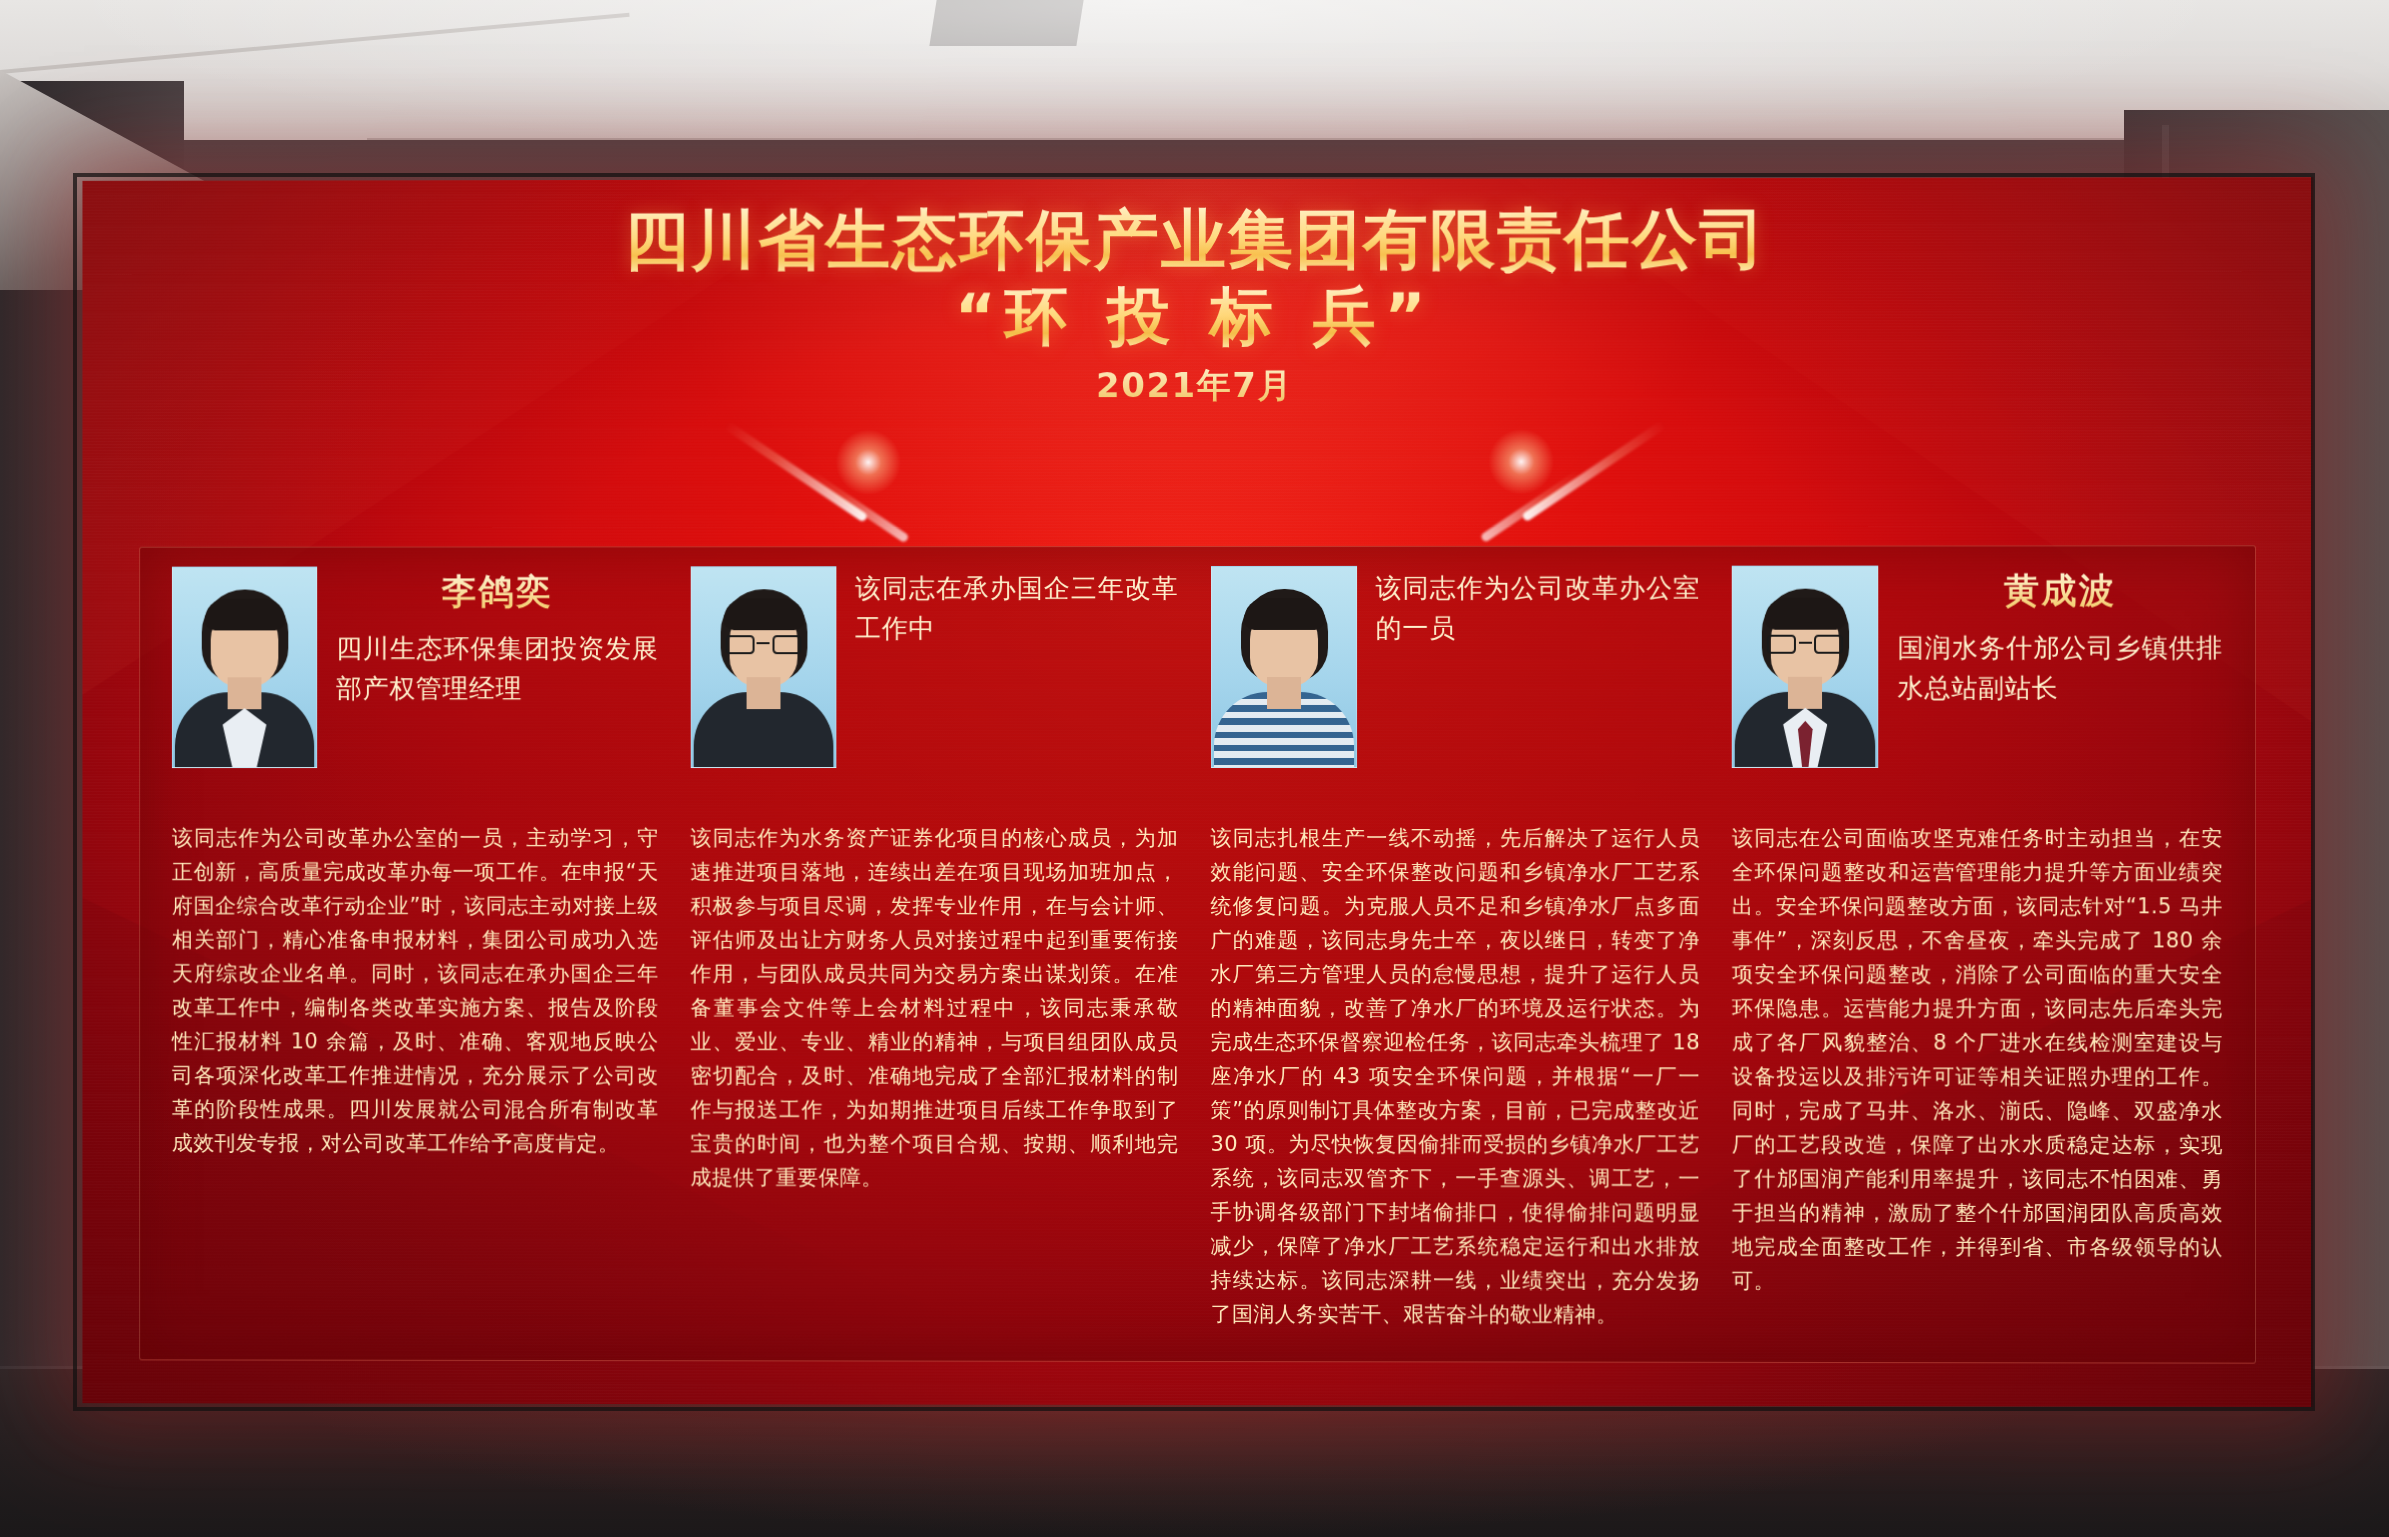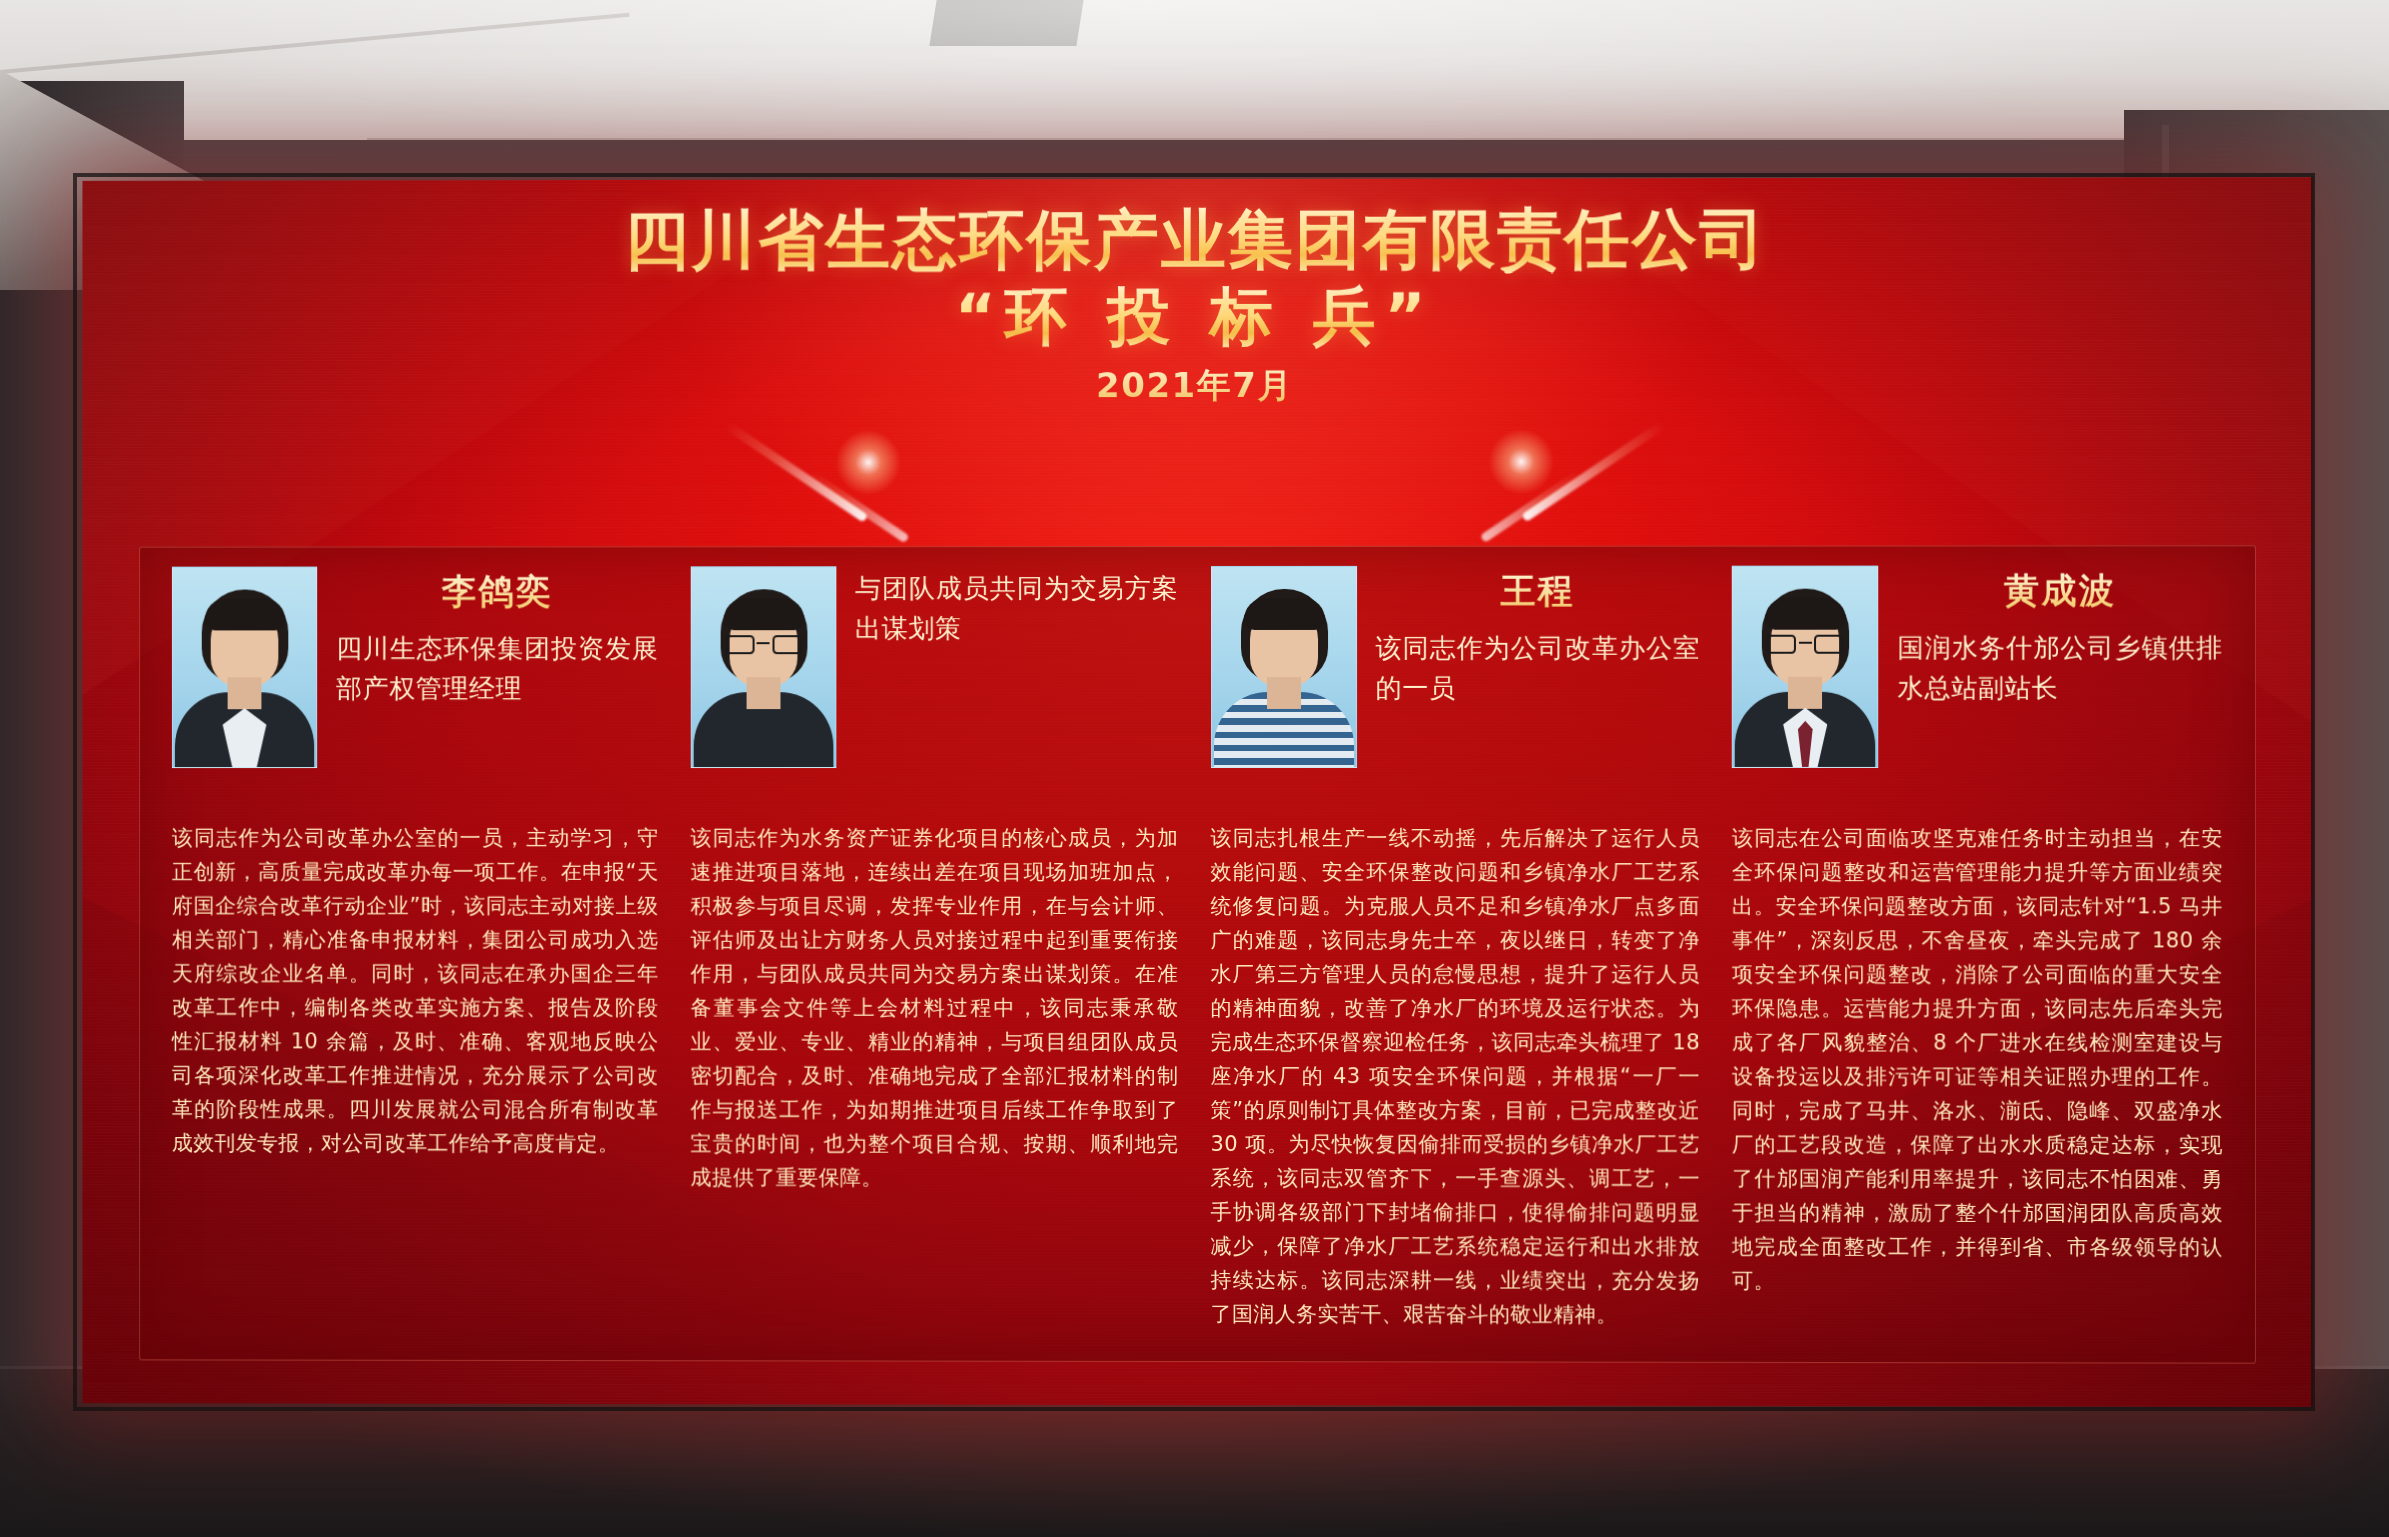--- a/index.html
+++ b/index.html
@@ -475,37 +475,36 @@
           <div class="photo">
             <div class="ph-body"></div>
             <div class="ph-hair"></div>
             <div class="ph-face"></div>
             <div class="ph-fringe"></div>
             <div class="ph-glasses"></div>
             <div class="ph-bridge"></div>
             <div class="ph-neck"></div>
           </div>
           <div class="person-meta">
-            <div class="person-role">与团队成员共同为交易方案出谋划策</div>
+            <div class="person-role">该同志在承办国企三年改革工作中</div>
           </div>
         </div>
         <div class="person-desc">该同志作为水务资产证券化项目的核心成员，为加速推进项目落地，连续出差在项目现场加班加点，积极参与项目尽调，发挥专业作用，在与会计师、评估师及出让方财务人员对接过程中起到重要衔接作用，与团队成员共同为交易方案出谋划策。在准备董事会文件等上会材料过程中，该同志秉承敬业、爱业、专业、精业的精神，与项目组团队成员密切配合，及时、准确地完成了全部汇报材料的制作与报送工作，为如期推进项目后续工作争取到了宝贵的时间，也为整个项目合规、按期、顺利地完成提供了重要保障。</div>
       </div>
 
       <div class="person">
         <div class="person-head">
           <div class="photo">
             <div class="ph-stripes"></div>
             <div class="ph-hair"></div>
             <div class="ph-face"></div>
             <div class="ph-fringe"></div>
             <div class="ph-neck"></div>
           </div>
           <div class="person-meta">
-            <div class="person-name">王程</div>
             <div class="person-role">该同志作为公司改革办公室的一员</div>
           </div>
         </div>
         <div class="person-desc">该同志扎根生产一线不动摇，先后解决了运行人员效能问题、安全环保整改问题和乡镇净水厂工艺系统修复问题。为克服人员不足和乡镇净水厂点多面广的难题，该同志身先士卒，夜以继日，转变了净水厂第三方管理人员的怠慢思想，提升了运行人员的精神面貌，改善了净水厂的环境及运行状态。为完成生态环保督察迎检任务，该同志牵头梳理了 18 座净水厂的 43 项安全环保问题，并根据“一厂一策”的原则制订具体整改方案，目前，已完成整改近 30 项。为尽快恢复因偷排而受损的乡镇净水厂工艺系统，该同志双管齐下，一手查源头、调工艺，一手协调各级部门下封堵偷排口，使得偷排问题明显减少，保障了净水厂工艺系统稳定运行和出水排放持续达标。该同志深耕一线，业绩突出，充分发扬了国润人务实苦干、艰苦奋斗的敬业精神。</div>
       </div>
 
       <div class="person">
         <div class="person-head">
           <div class="photo">
             <div class="ph-body"></div>

